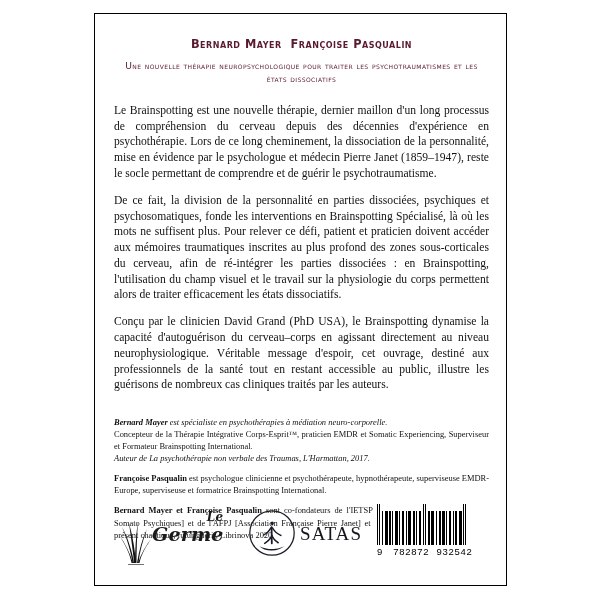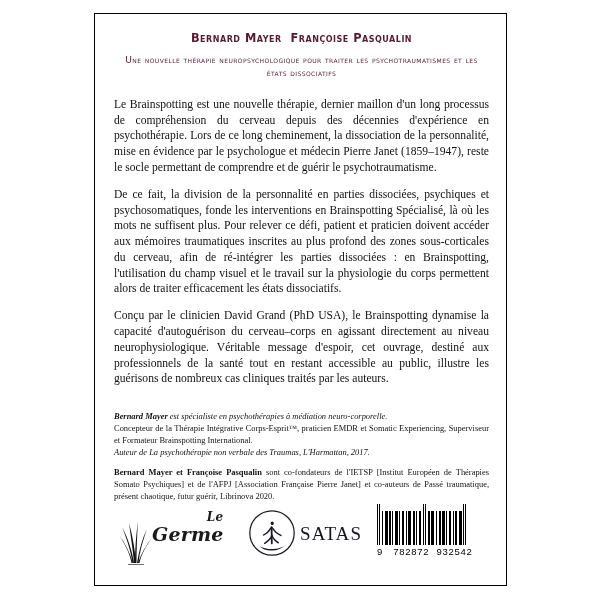--- a/index.html
+++ b/index.html
@@ -50,21 +50,21 @@
     line-height: 1.15;
     white-space: nowrap;
   }
   .authors-line {
     color: #5a1a2e;
     font-family: "DejaVu Sans", sans-serif;
     font-weight: bold;
     font-size: 11.4px;
     font-variant: small-caps;
     letter-spacing: 0.5px;
-    margin-top: 6px;
+    margin-top: 12px;
     white-space: nowrap;
   }
   .authors-line .gap { display: inline-block; width: 9px; }
   .subtitle {
     color: #5a1a2e;
     font-family: "DejaVu Sans", sans-serif;
     font-weight: normal;
     font-size: 9.15px;
     font-variant: small-caps;
     letter-spacing: 0.42px;
@@ -234,20 +234,23 @@
     </div>
 
     <div class="bio-block">
 
       <div class="bio">
         <span class="bio-line"><b>Bernard Mayer</b><span> est spécialiste en psychothérapies à médiation neuro-corporelle.</span></span>
         <span class="bio-just">Concepteur de la Thérapie Intégrative Corps-Esprit™, praticien EMDR et Somatic Experiencing, Superviseur et Formateur Brainspotting International.</span>
         <span class="bio-line">Auteur de La psychothérapie non verbale des Traumas, L'Harmattan, 2017.</span>
       </div>
 
+      <div class="bio">
+        <b>Françoise Pasqualin</b><span> est psychologue clinicienne et psychothérapeute, hypnothérapeute, superviseuse EMDR-Europe, superviseuse et formatrice Brainspotting International.</span>
+      </div>
 
       <div class="bio">
         <b>Bernard Mayer et Françoise Pasqualin</b><span> sont co-fondateurs de l'IETSP [Institut Européen de Thérapies Somato Psychiques] et de l'AFPJ [Association Française Pierre Janet] et co-auteurs de Passé traumatique, présent chaotique, futur guérir, Librinova 2020.</span>
       </div>
 
     </div>
 
     <div class="footer">
 
       <div class="logo-germe">

